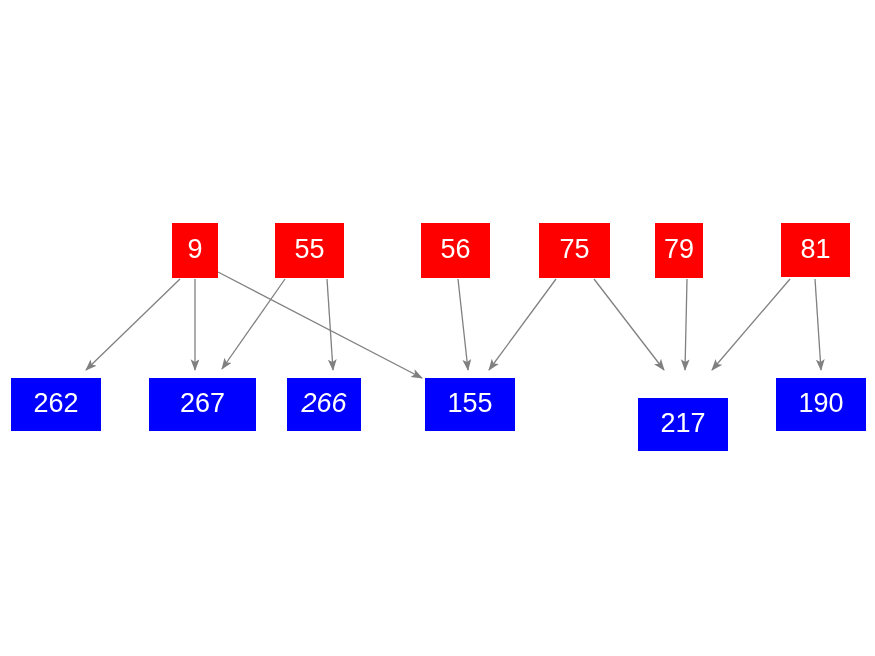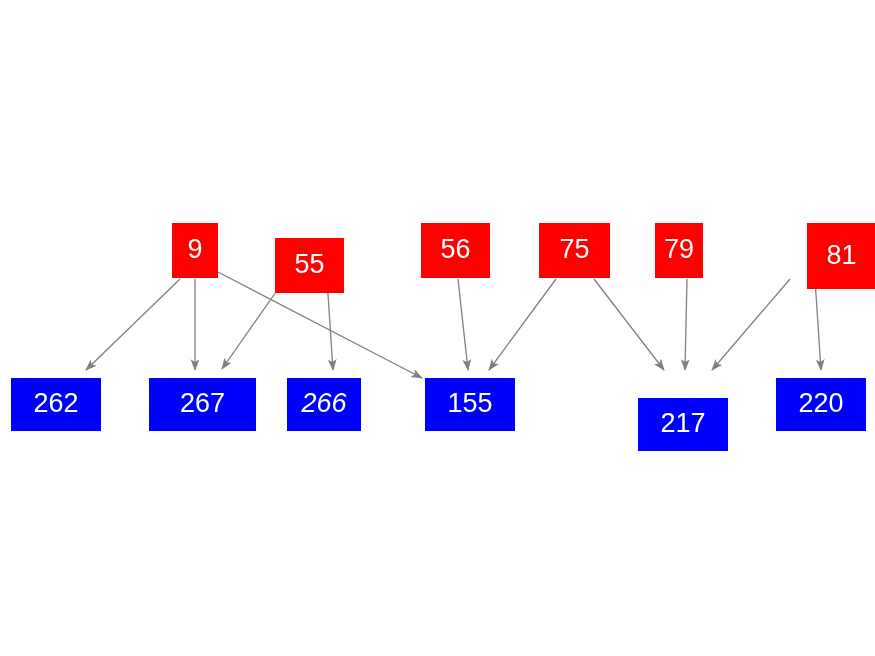--- a/index.html
+++ b/index.html
@@ -67,50 +67,50 @@
         <line x1="687" y1="279" x2="685" y2="370" stroke="#808080" stroke-width="1.3" marker-end="url(#arrowhead)"></line>
         <line x1="790" y1="279" x2="712" y2="370" stroke="#808080" stroke-width="1.3" marker-end="url(#arrowhead)"></line>
         <line x1="815" y1="279" x2="821" y2="370" stroke="#808080" stroke-width="1.3" marker-end="url(#arrowhead)"></line>
       </g>
   </svg>
 
   <div id="source-node-layer">
       <div class="node" style="left: 172px; top: 223px; width: 46px; height: 55px; background: rgb(255, 0, 0);">
         <span class="node-label">9</span>
       </div>
-      <div class="node" style="left: 275px; top: 238px; width: 69px; height: 55px; background: rgb(255, 0, 0);">
+      <div class="node" style="left: 275px; top: 223px; width: 69px; height: 55px; background: rgb(255, 0, 0);">
         <span class="node-label">55</span>
       </div>
       <div class="node" style="left: 421px; top: 223px; width: 69px; height: 55px; background: rgb(255, 0, 0);">
         <span class="node-label">56</span>
       </div>
       <div class="node" style="left: 539px; top: 223px; width: 71px; height: 55px; background: rgb(255, 0, 0);">
         <span class="node-label">75</span>
       </div>
       <div class="node" style="left: 655px; top: 223px; width: 48px; height: 55px; background: rgb(255, 0, 0);">
         <span class="node-label">79</span>
       </div>
-      <div class="node" style="left: 781px; top: 223px; width: 69px; height: 66px; background: rgb(255, 0, 0); margin-left: 26px;">
+      <div class="node" style="left: 781px; top: 223px; width: 69px; height: 54px; background: rgb(255, 0, 0);">
         <span class="node-label">81</span>
       </div>
     </div>
   <div id="target-node-layer">
       <div class="node" style="left: 11px; top: 378px; width: 90px; height: 53px; background: rgb(0, 0, 255); text-align: center;">
         <span class="node-label">262</span>
       </div>
       <div class="node" style="left: 149px; top: 378px; width: 107px; height: 53px; background: rgb(0, 0, 255);">
         <span class="node-label">267</span>
       </div>
       <div class="node" style="left: 287px; top: 378px; width: 74px; height: 53px; background: rgb(0, 0, 255); font-style: italic;">
         <span class="node-label">266</span>
       </div>
       <div class="node" style="left: 425px; top: 378px; width: 90px; height: 53px; background: rgb(0, 0, 255);">
         <span class="node-label">155</span>
       </div>
       <div class="node" style="left: 638px; top: 378px; width: 90px; height: 53px; background: rgb(0, 0, 255); margin-top: 20px;">
         <span class="node-label">217</span>
       </div>
       <div class="node" style="left: 776px; top: 378px; width: 90px; height: 53px; background: rgb(0, 0, 255);">
-        <span class="node-label">220</span>
+        <span class="node-label">190</span>
       </div>
     </div>
 
 </div>
 
 </body></html>

